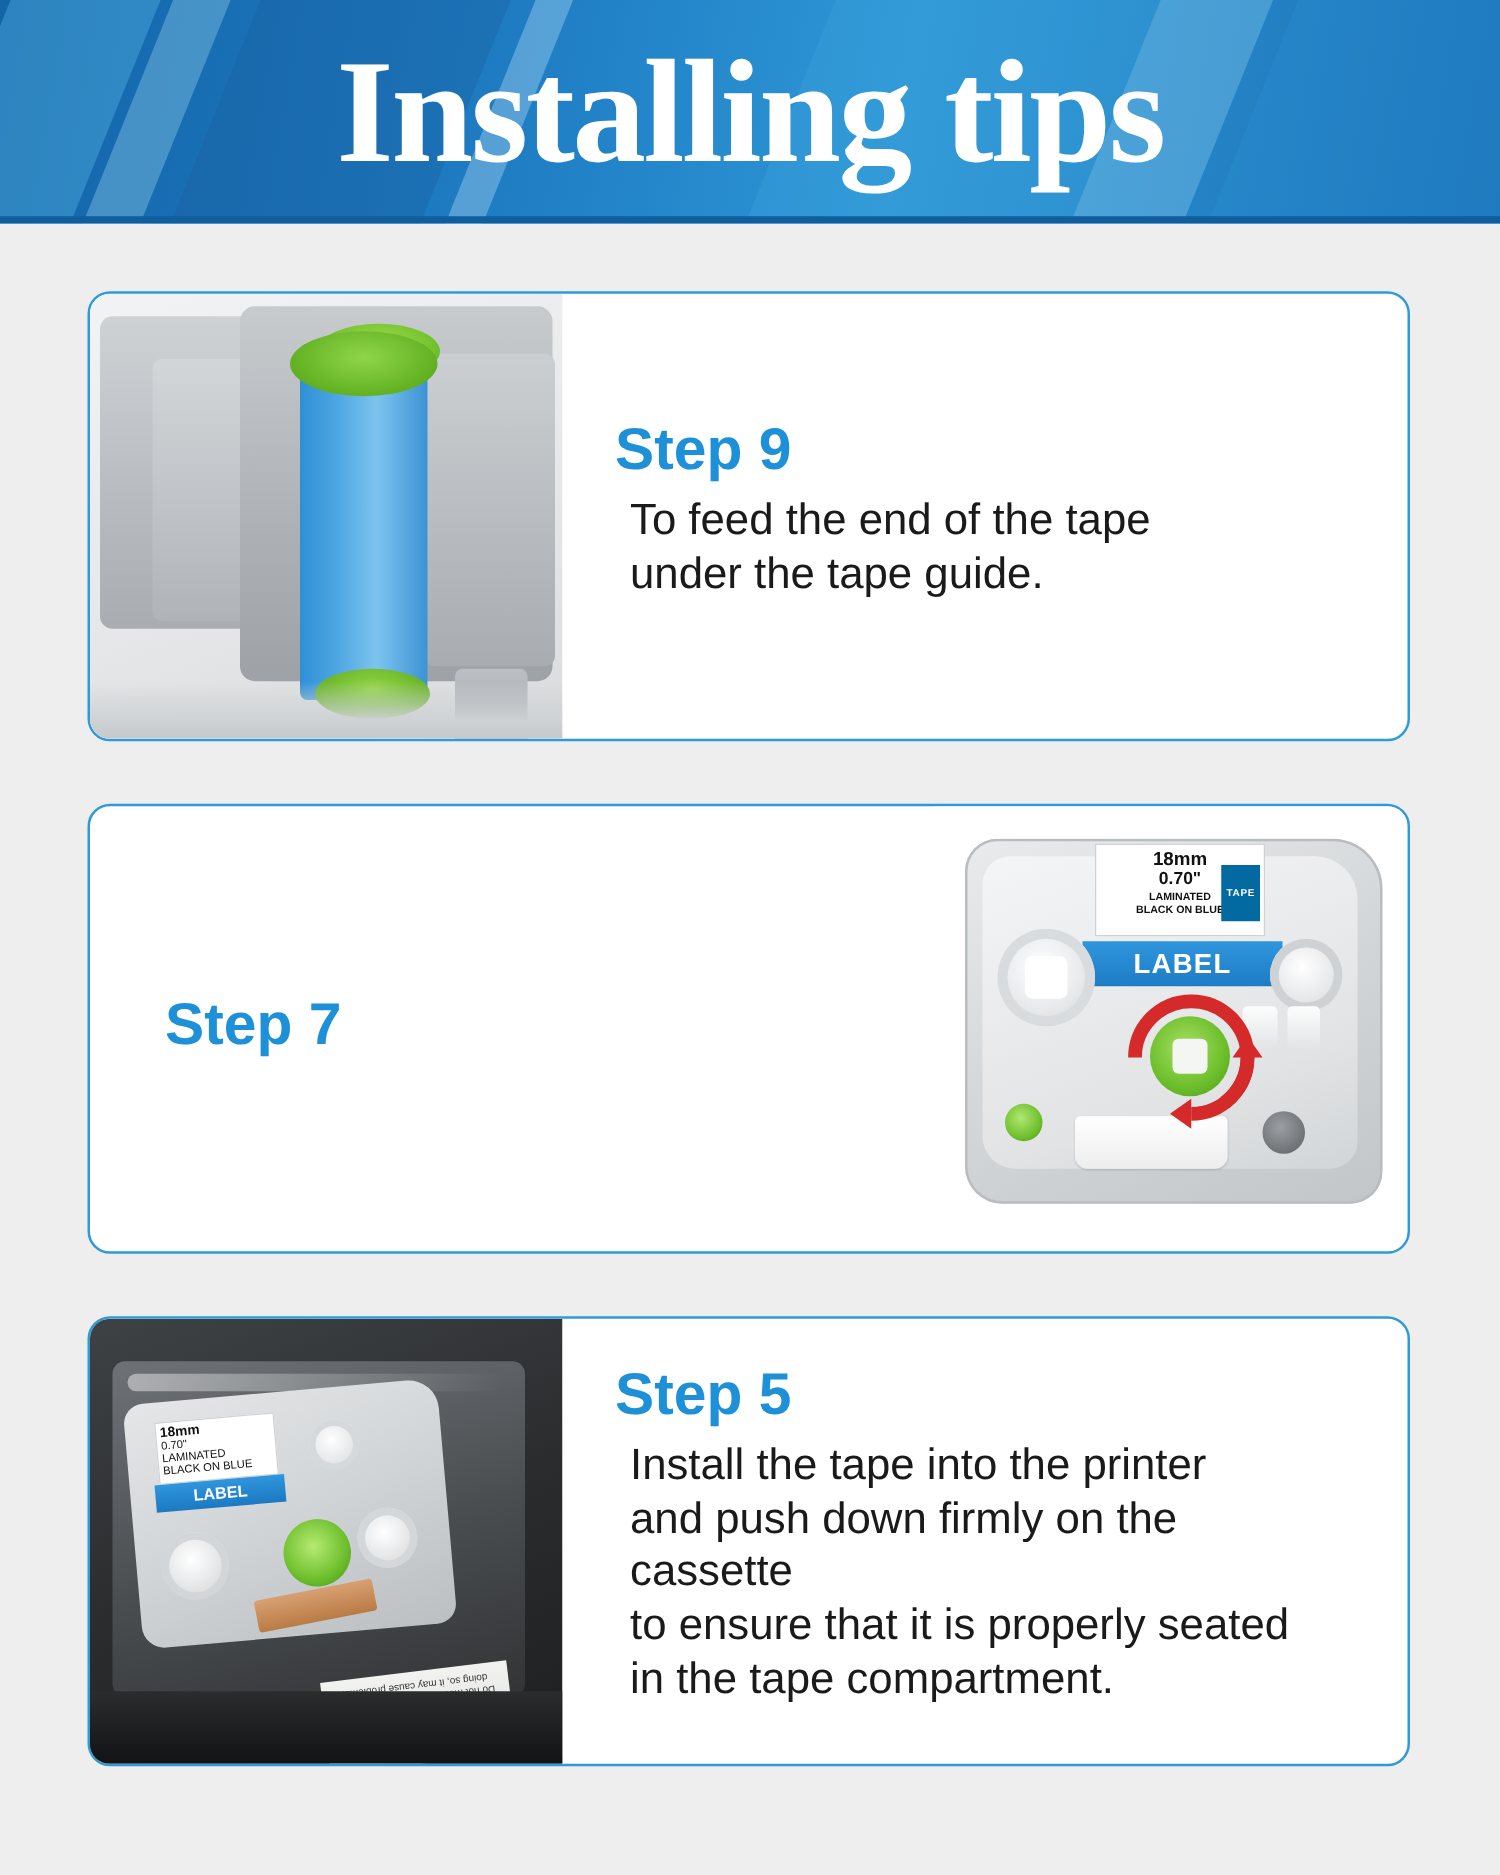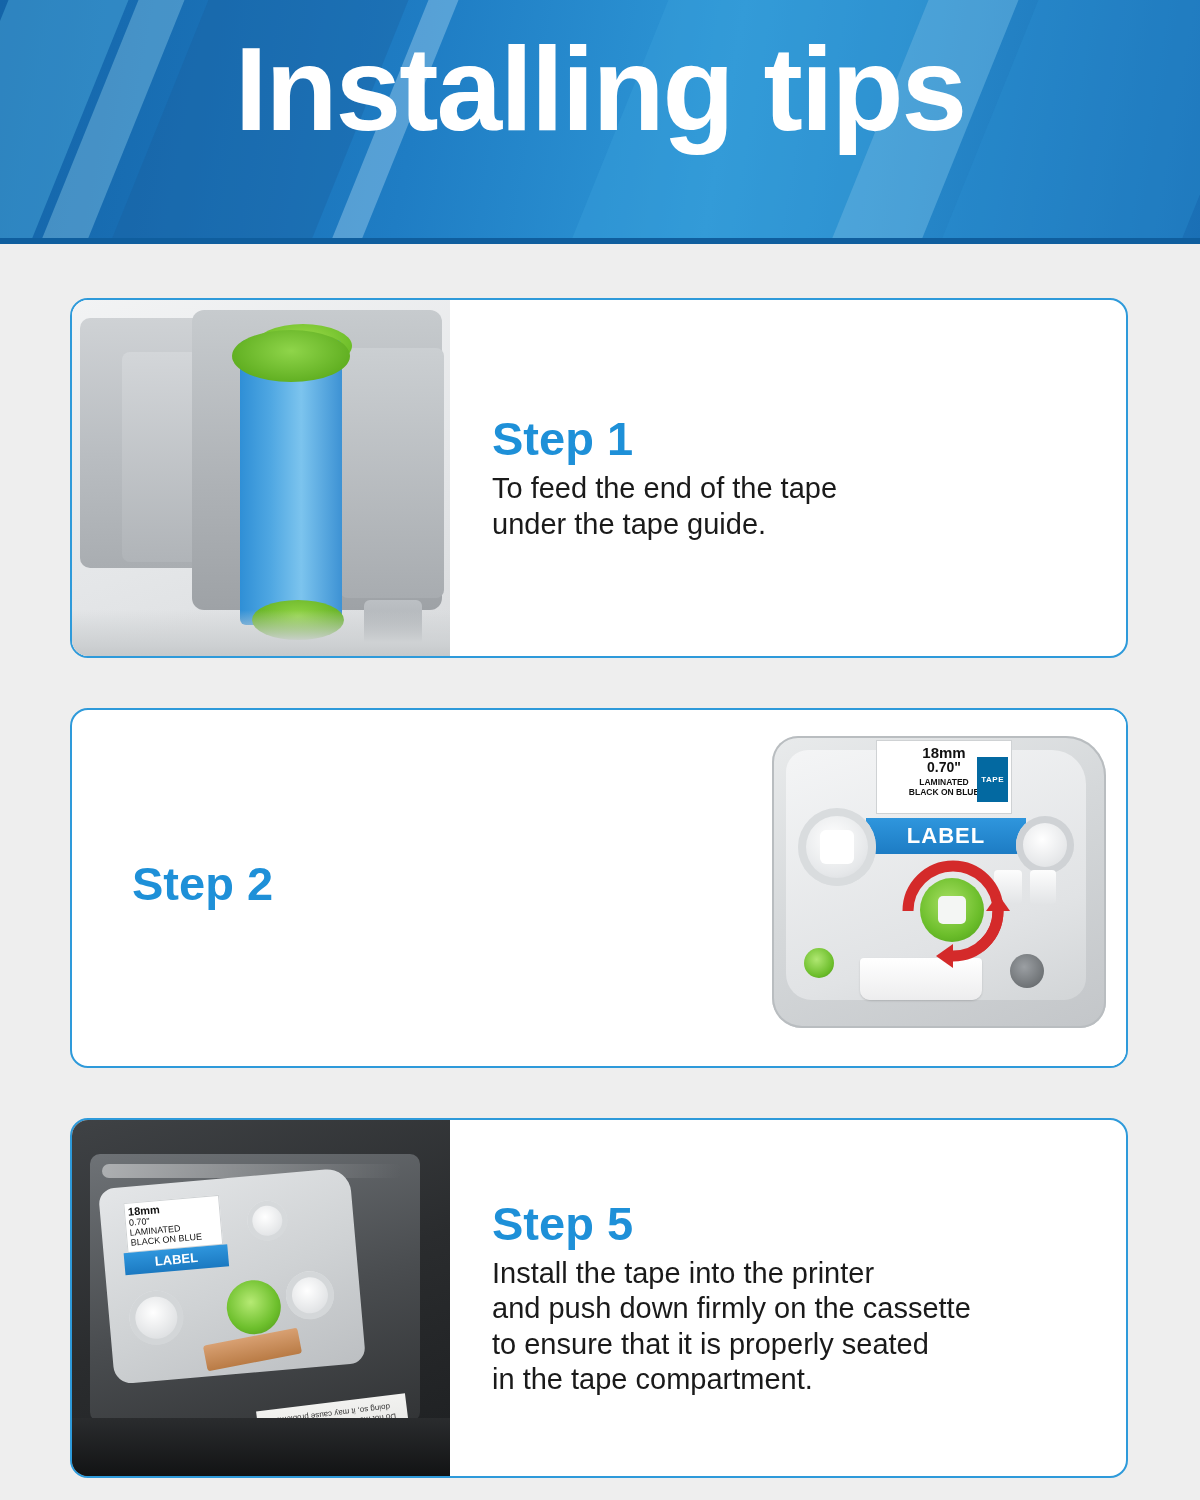--- a/index.html
+++ b/index.html
@@ -11,23 +11,24 @@
     height: 1500px;
     background: #eeeeee;
     font-family: "Liberation Sans", sans-serif;
     overflow: hidden;
   }
 
   
   .header {
     position: relative;
     width: 1200px;
-    height: 244px;
+    height: 179px;
     background: linear-gradient(100deg, #1464a8 0%, #1f7dc4 35%, #2e97d6 60%, #1a6fb5 100%);
     overflow: hidden;
+    font-family: Liberation Serif, serif;
   }
   .header .stripe {
     position: absolute;
     top: -80px;
     height: 400px;
     transform: skewX(-22deg);
     opacity: 0.35;
   }
   .s1 { left: -40px;  width: 120px; background: #5fc0ea; opacity: .30; }
   .s2 { left: 90px;   width: 46px;  background: #9fd9f2; opacity: .35; }
@@ -99,23 +100,23 @@
 
   .step-title {
     color: #1e90d8;
     font-size: 47px;
     font-weight: bold;
     margin: 0 0 8px 0;
     line-height: 1.05;
   }
   .step-body {
     color: #1a1a1a;
-    font-size: 29px;
+    font-size: 35px;
     line-height: 1.22;
-    margin: 0;
+    margin: 12px;
     white-space: pre-line;
   }
 
   
   .p1-bg { position:absolute; inset:0; background: linear-gradient(160deg,#f2f3f4 0%, #e4e6e8 60%, #d9dbdd 100%); }
   .p1-body {
     position:absolute; left:8px; top:18px; width:300px; height:250px;
     background: linear-gradient(180deg,#cfd2d5 0%, #b9bdc1 55%, #a9adb1 100%);
     border-radius: 10px;
   }
@@ -339,21 +340,21 @@
         <div class="p1-body2"></div>
         <div class="p1-frame-r"></div>
         <div class="p1-green"></div>
         <div class="p1-tape"></div>
         <div class="p1-roll"></div>
         <div class="p1-green2"></div>
         <div class="p1-arm"></div>
         <div class="p1-shadow"></div>
       </div>
       <div class="text-col">
-        <div class="step-title">Step 1</div>
+        <div class="step-title">Step 9</div>
         <p class="step-body">To feed the end of the tape
 under the tape guide.</p>
       </div>
     </div>
   </div>
 
   <div class="card" id="card2">
     <div class="card-inner reverse">
       <div class="photo">
         <div class="p2-wrap">
@@ -383,21 +384,21 @@
 
           <svg class="p2-arrow" viewBox="0 0 118 118">
             <path d="M 14 59 A 45 45 0 1 1 59 104" fill="none" stroke="#d42a2a" stroke-width="11" stroke-linecap="butt"></path>
             <polygon points="59,116 42,104 59,92" fill="#d42a2a"></polygon>
             <path d="M 104 59 A 45 45 0 0 1 86 95" fill="none" stroke="#d42a2a" stroke-width="11"></path>
             <polygon points="116,59 104,42 92,59" fill="#d42a2a"></polygon>
           </svg>
         </div>
       </div>
       <div class="text-col right-pad">
-        <div class="step-title">Step 2</div>
+        <div class="step-title">Step 7</div>
       </div>
     </div>
   </div>
 
   <div class="card" id="card3">
     <div class="card-inner">
       <div class="photo">
         <div class="p3-bg"></div>
         <div class="p3-well"></div>
         <div class="p3-hilite"></div>

